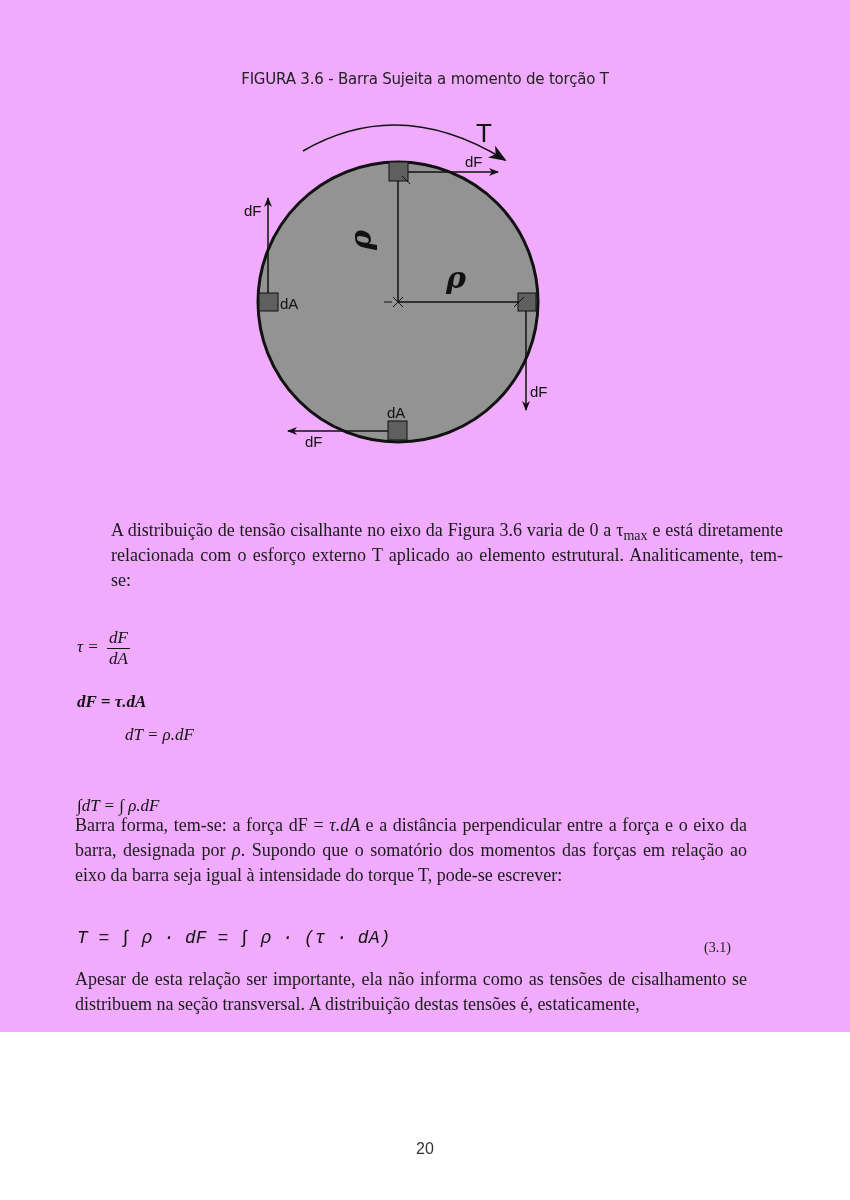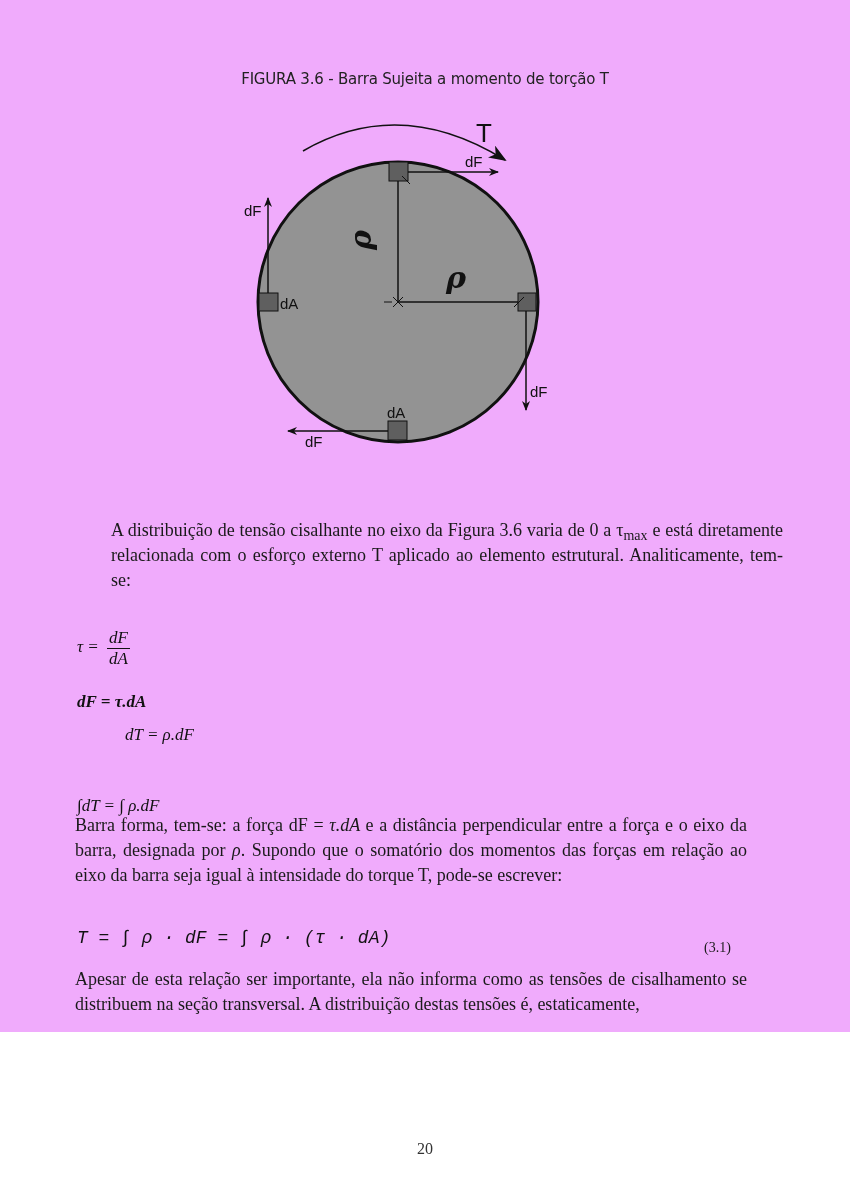--- a/index.html
+++ b/index.html
@@ -23,21 +23,21 @@
   .frac { display: inline-block; vertical-align: middle; text-align: center; margin-left: 4px; }
   .frac span { display: block; line-height: 20px; }
   .frac .num { border-bottom: 1px solid #111; padding: 0 2px; }
   .m { font-family: Liberation Serif, serif; font-style: italic; }
   .eq-number {
     position: absolute; left: 704px; top: 940px;
     font-family: "Liberation Serif", serif; font-size: 14px; color: #1a1a1a;
   }
   .page-number {
     position: absolute; left: 0; width: 850px; top: 1140px; text-align: center;
-    font-family: Liberation Serif, serif; font-size: 16px; color: #333;
+    font-family: Liberation Sans, sans-serif; font-size: 16px; color: #333;
   }
   .svg-label { font-family: "Liberation Sans", sans-serif; font-size: 15px; fill: #111; }
   .rho-label { font-family: "DejaVu Serif", serif; font-style: italic; font-weight: bold; font-size: 30px; fill: #111; }
 </style>
 </head>
 <body>
 
 <div class="page">
 
   <div class="fig-caption">FIGURA 3.6 - Barra Sujeita a momento de torção T</div>

